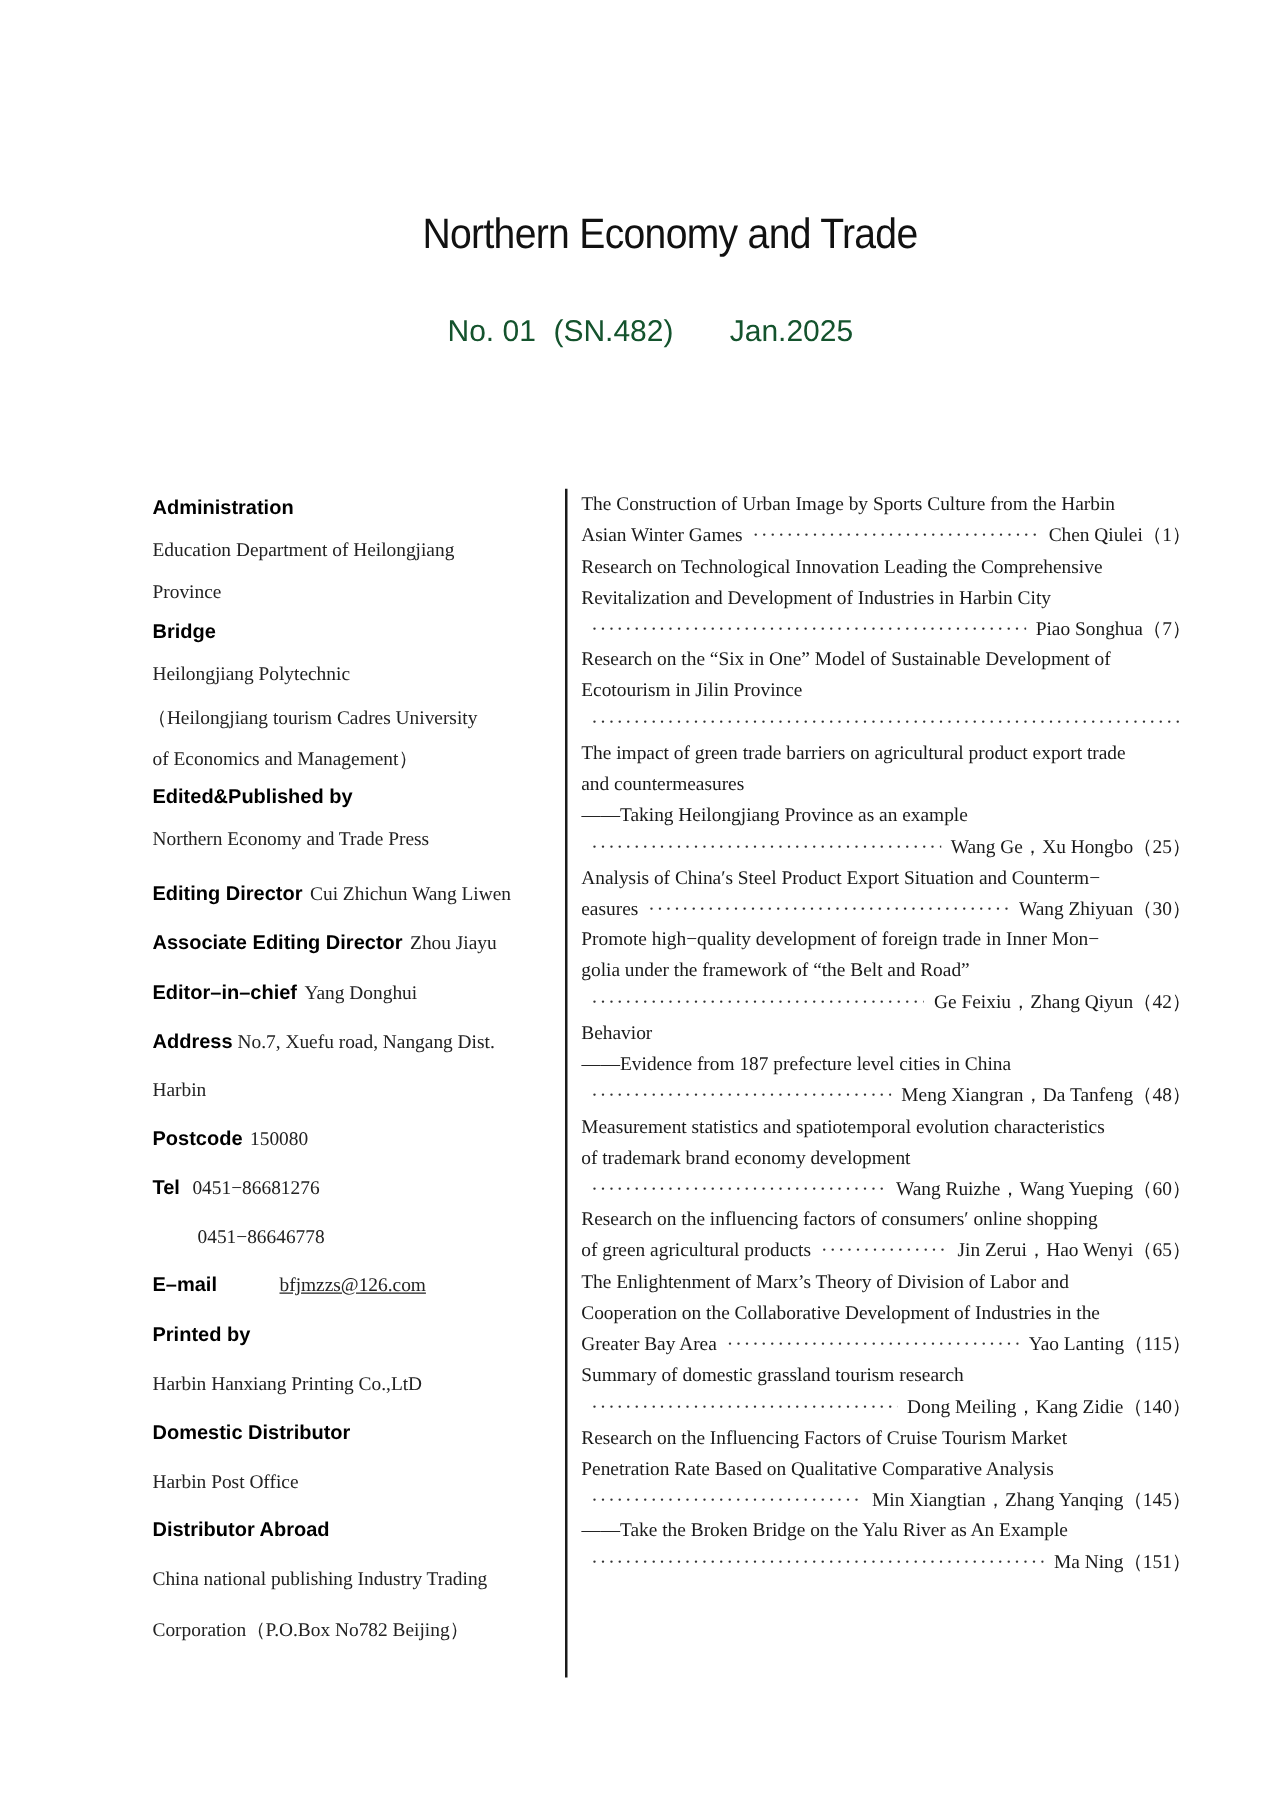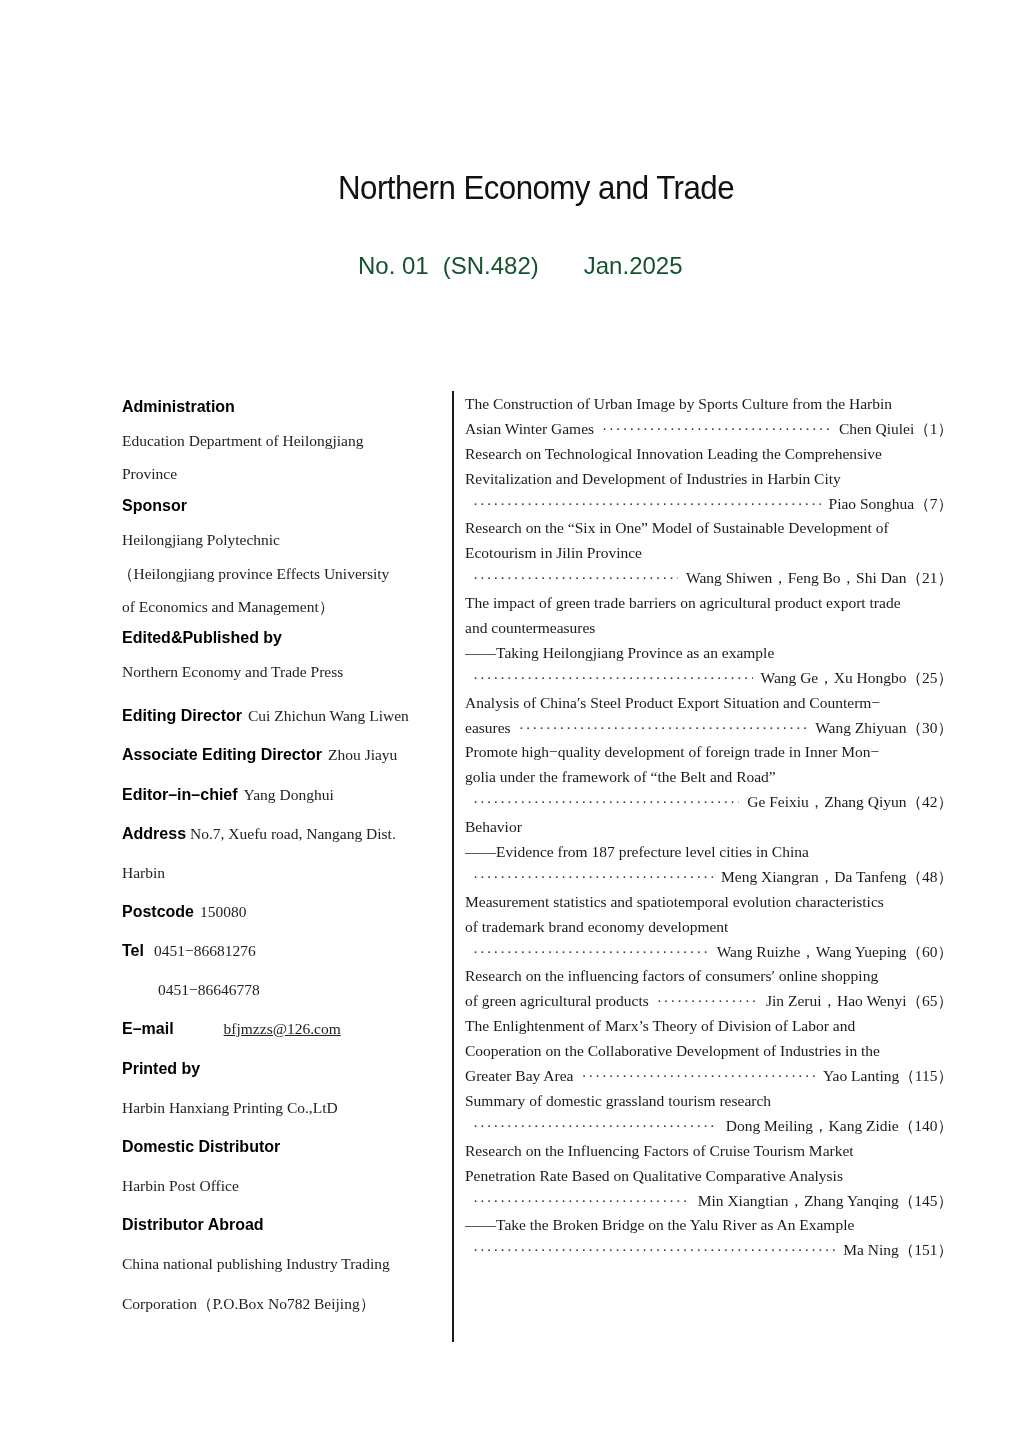--- a/index.html
+++ b/index.html
@@ -105,23 +105,23 @@
 <body>
 
 <div class="masthead-title">Northern Economy and Trade</div>
 <div class="issue-line"><span class="issue-no">No. 01</span><span class="issue-sn">(SN.482)</span><span>Jan.2025</span></div>
 
 <div class="left-col">
   <div class="row lbl" style="top:4px">Administration</div>
   <div class="row" style="top:38px">Education Department of Heilongjiang</div>
   <div class="row" style="top:71px">Province</div>
 
-  <div class="row lbl" style="top:103px">Sponsor</div>
+  <div class="row lbl" style="top:103px">Bridge</div>
   <div class="row" style="top:137px">Heilongjiang Polytechnic</div>
-  <div class="row" style="top:170px; left:-4px">（Heilongjiang province Effects University</div>
+  <div class="row" style="top:170px; left:-4px">（Heilongjiang tourism Cadres University</div>
   <div class="row" style="top:203px">of Economics and Management）</div>
 
   <div class="row lbl" style="top:235px">Edited&amp;Published by</div>
   <div class="row" style="top:269px">Northern Economy and Trade Press</div>
 
   <div class="row" style="top:313px"><span class="lbl">Editing Director</span><span class="val">Cui Zhichun Wang Liwen</span></div>
 
   <div class="row" style="top:352px"><span class="lbl">Associate Editing Director</span><span class="val">Zhou Jiayu</span></div>
 
   <div class="row" style="top:392px"><span class="lbl">Editor–in–chief</span><span class="val">Yang Donghui</span></div>
@@ -169,21 +169,20 @@
       <span class="author">Piao Songhua（7）</span>
     </div>
     <div class="toc-line">
       <span class="txt">Research on the “Six in One” Model of Sustainable Development of</span>
     </div>
     <div class="toc-line">
       <span class="txt">Ecotourism in Jilin Province</span>
     </div>
     <div class="toc-line indent">
       <span class="dots">··································································································</span>
-      <span class="author">Wang Shiwen，Feng Bo，Shi Dan（21）</span>
     </div>
     <div class="toc-line">
       <span class="txt">The impact of green trade barriers on agricultural product export trade</span>
     </div>
     <div class="toc-line">
       <span class="txt">and countermeasures</span>
     </div>
     <div class="toc-line">
       <span class="txt">——Taking Heilongjiang Province as an example</span>
     </div>

